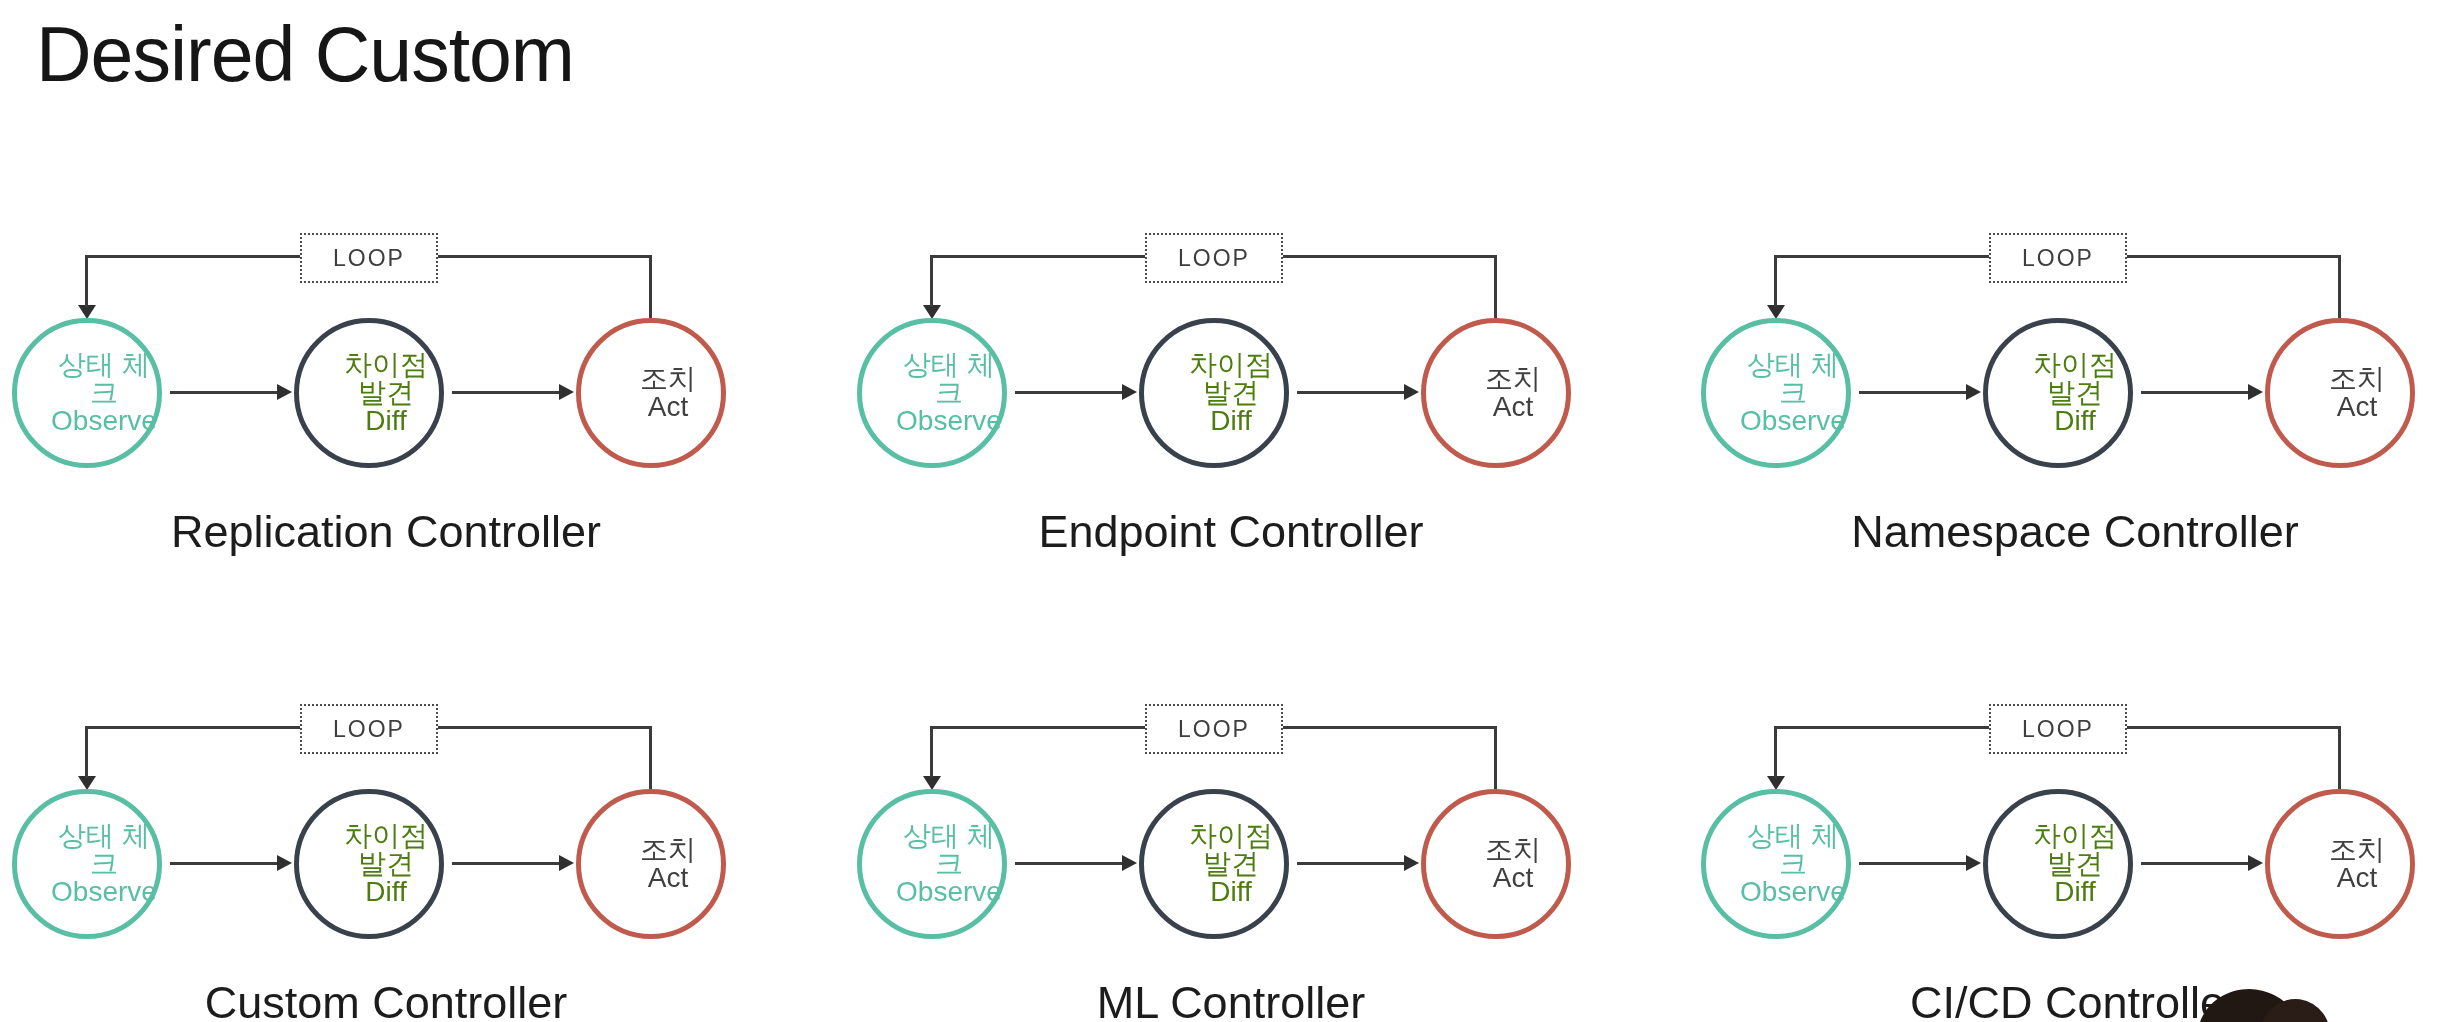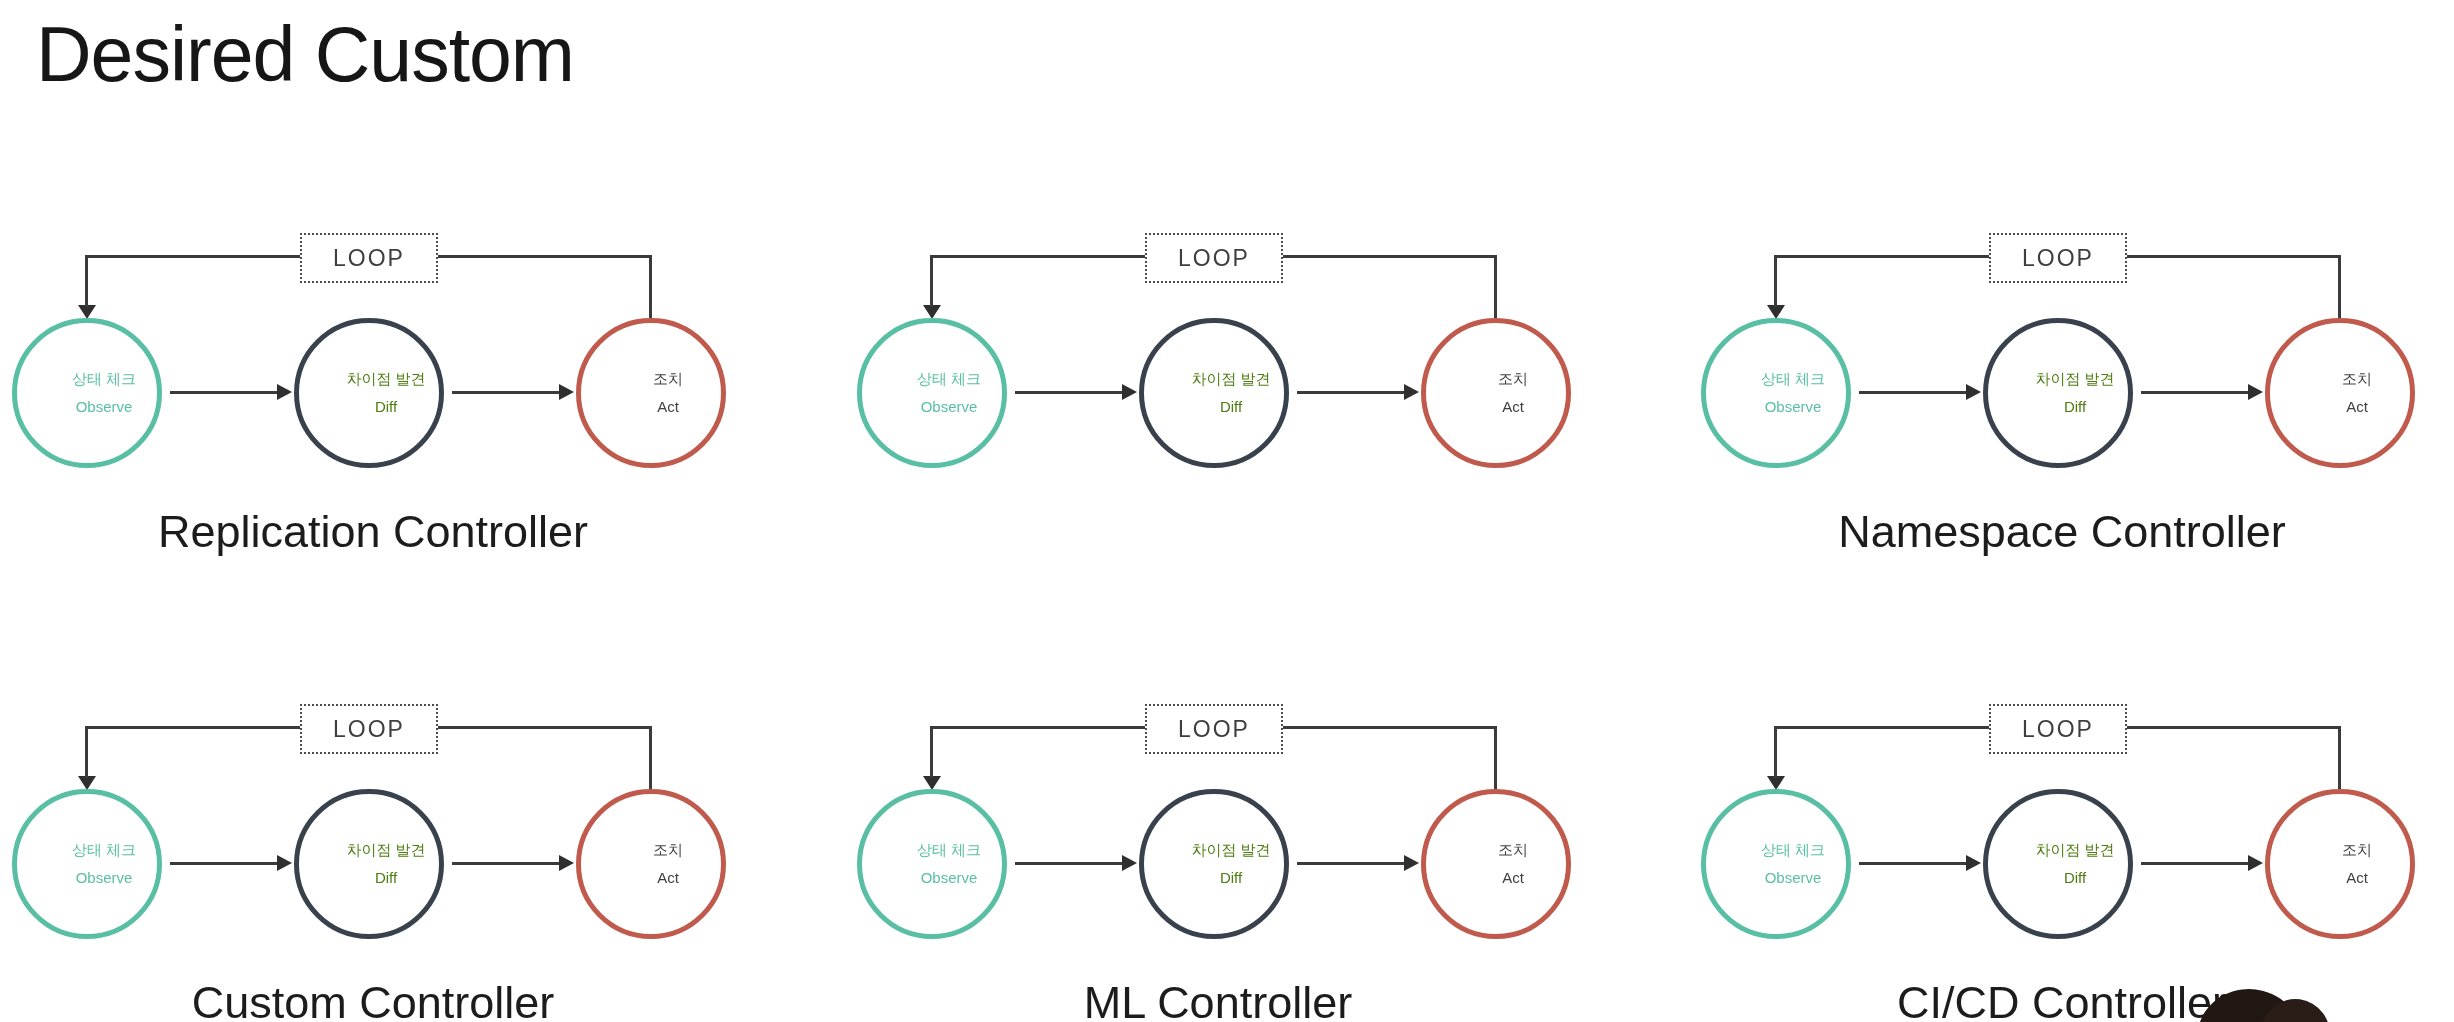--- a/index.html
+++ b/index.html
@@ -81,21 +81,21 @@
     border: 5px solid;
     background: #ffffff;
     display: flex;
     flex-direction: column;
     align-items: center;
     justify-content: center;
     text-align: center;
     z-index: 2;
   }
   .node .ko, .node .en {
-    font-size: 15px;
+    font-size: 28px;
     line-height: 28px;
     font-weight: 400;
     margin-left: 34px;
   }
   .node.observe { left: 0;     border-color: #58bfa4; color: #58bfa4; }
   .node.diff    { left: 282px; border-color: #39424c; color: #4d7c0f; }
   .node.act     { left: 564px; border-color: #c05a4c; color: #404040; }
 
   .flow-shaft {
     position: absolute;
@@ -113,21 +113,21 @@
     border-top: 8px solid transparent;
     border-bottom: 8px solid transparent;
     border-left: 15px solid #2f2f2f;
     z-index: 1;
   }
   .flow-head.f1 { left: 265px; }
   .flow-head.f2 { left: 547px; }
 
   .cell-label {
     position: absolute;
-    left: 4px;
+    left: 17px;
     top: 274px;
     width: 714px;
     text-align: center;
     font-size: 45px;
     font-weight: 500;
     color: #1c1c1c;
     white-space: nowrap;
   }
 
   
@@ -233,20 +233,21 @@
     </div>
 
     <div class="flow-shaft f2"></div>
     <div class="flow-head  f2"></div>
 
     <div class="node act">
       <span class="ko">조치</span>
       <span class="en">Act</span>
     </div>
 
+    <div class="cell-label">Endpoint Controller</div>
   </div>
 
   <div class="cell" style="left: 1701px; top: 232px;">
     <div class="conn h-left"></div>
     <div class="conn v-left"></div>
     <div class="arrowhead-down"></div>
     <div class="conn h-right"></div>
     <div class="conn v-right"></div>
 
     <div class="loop-box">

